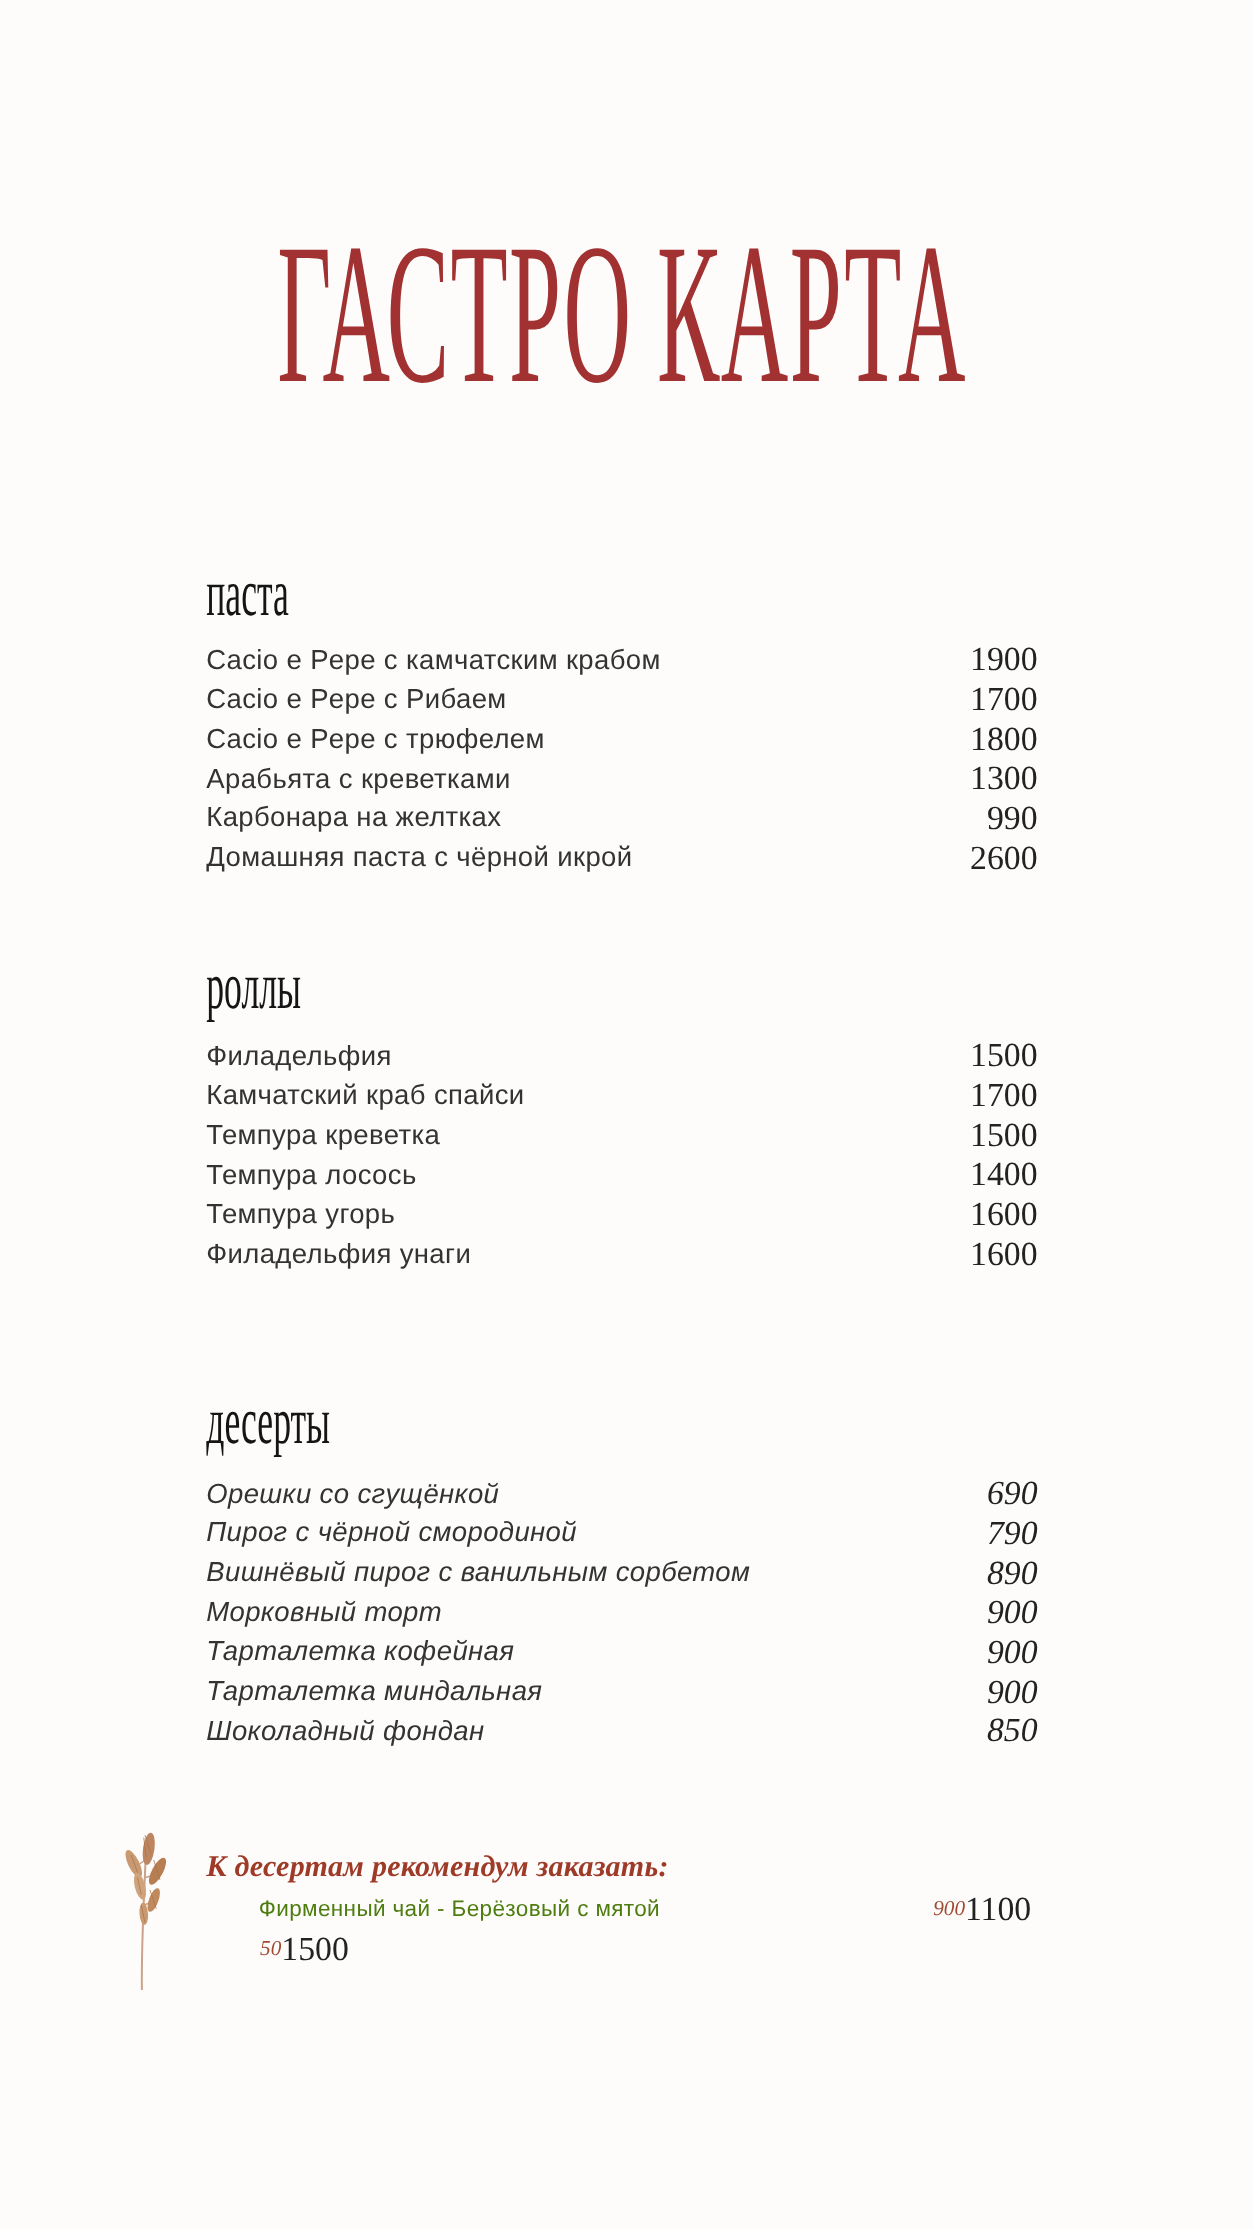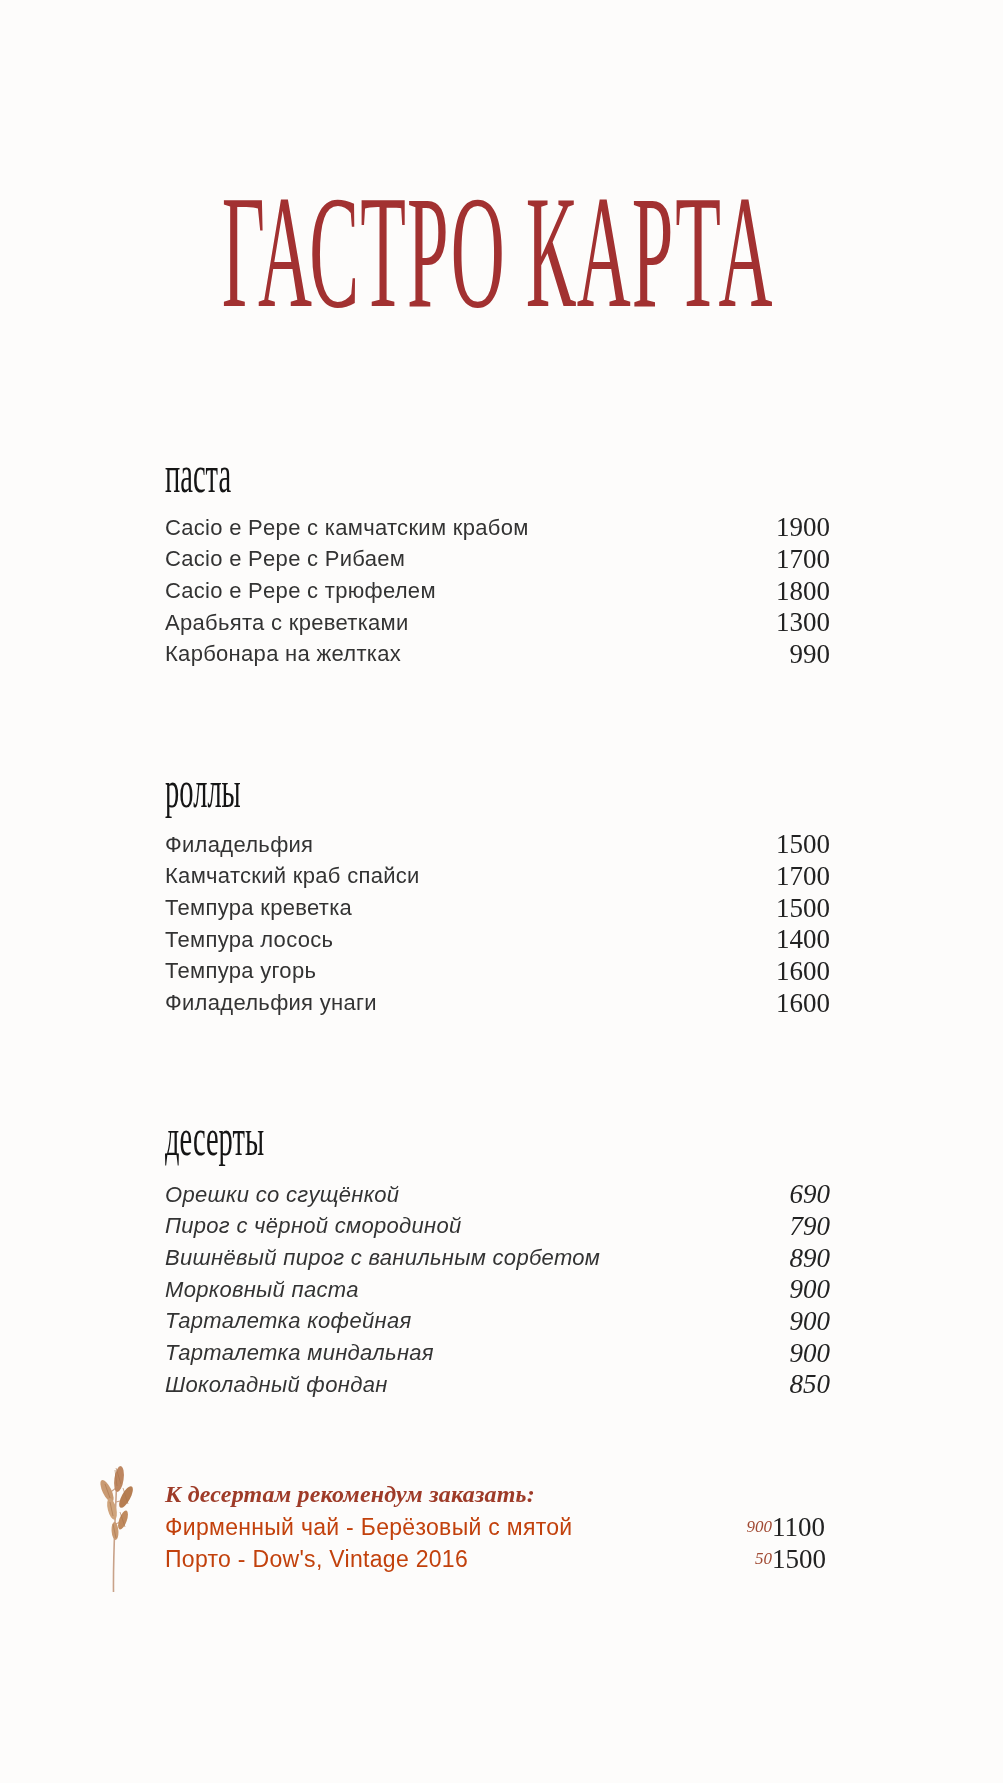--- a/index.html
+++ b/index.html
@@ -62,21 +62,21 @@
   
   .footer-note{
     position:absolute;left:0;top:1481px;
     font-family:"Liberation Serif",serif;
     font-style:italic;font-weight:600;
     font-size:24px;letter-spacing:0.2px;
     color:#9e3b28;
   }
   .footer-items{position:absolute;left:0;top:1511px;width:665px;display:flex;flex-direction:column;}
   .footer-row{height:32px;display:flex;align-items:center;}
-  .footer-name{flex:1;font-size:23px;letter-spacing:0.3px;color:#c2410c;}
+  .footer-name{flex:1;font-size:18px;letter-spacing:0.3px;color:#4d7c0f;margin-left:42px;}
   .footer-qty{
     width:60px;text-align:right;
     font-family:"Liberation Serif",serif;
     font-style:italic;font-size:17px;color:#a14a33;
   }
   .footer-price{
     width:58px;text-align:left;
     font-family:"Liberation Serif",serif;
     font-size:27px;color:#222;
   }
@@ -109,20 +109,24 @@
           <span class="item-price">1800</span>
         </div>
         <div class="row">
           <span class="item-name">Арабьята с креветками</span>
           <span class="item-price">1300</span>
         </div>
         <div class="row">
           <span class="item-name">Карбонара на желтках</span>
           <span class="item-price">990</span>
         </div>
+        <div class="row">
+          <span class="item-name">Домашняя паста с чёрной икрой</span>
+          <span class="item-price">2600</span>
+        </div>
       </div>
   </div>
 
   <div class="section" id="sec-rolls">
     <h2 class="section-title">роллы</h2>
     <div class="items">
         <div class="row">
           <span class="item-name">Филадельфия</span>
           <span class="item-price">1500</span>
         </div>
@@ -158,21 +162,21 @@
         </div>
         <div class="row">
           <span class="item-name">Пирог с чёрной смородиной</span>
           <span class="item-price">790</span>
         </div>
         <div class="row">
           <span class="item-name">Вишнёвый пирог с ванильным сорбетом</span>
           <span class="item-price">890</span>
         </div>
         <div class="row">
-          <span class="item-name">Морковный паста</span>
+          <span class="item-name">Морковный торт</span>
           <span class="item-price">900</span>
         </div>
         <div class="row">
           <span class="item-name">Тарталетка кофейная</span>
           <span class="item-price">900</span>
         </div>
         <div class="row">
           <span class="item-name">Тарталетка миндальная</span>
           <span class="item-price">900</span>
         </div>
@@ -185,21 +189,20 @@
 
   <div class="footer-note">К десертам рекомендум заказать:</div>
 
   <div class="footer-items">
     <div class="footer-row">
       <span class="footer-name">Фирменный чай - Берёзовый с мятой</span>
       <span class="footer-qty">900</span>
       <span class="footer-price">1100</span>
     </div>
     <div class="footer-row">
-      <span class="footer-name">Порто - Dow's, Vintage 2016</span>
       <span class="footer-qty">50</span>
       <span class="footer-price">1500</span>
     </div>
   </div>
 
 </div>
 
 <svg class="branch" viewBox="0 0 56 136" aria-hidden="true">
   <path d="M31,14 C30,50 27,90 27.5,134" stroke="#c9a289" stroke-width="1.6" fill="none"></path>
   <path d="M30,30 L22,36 M30,44 L38,42 M29,56 L24,54 M29,66 L35,64" stroke="#c9a289" stroke-width="1.2" fill="none"></path>

